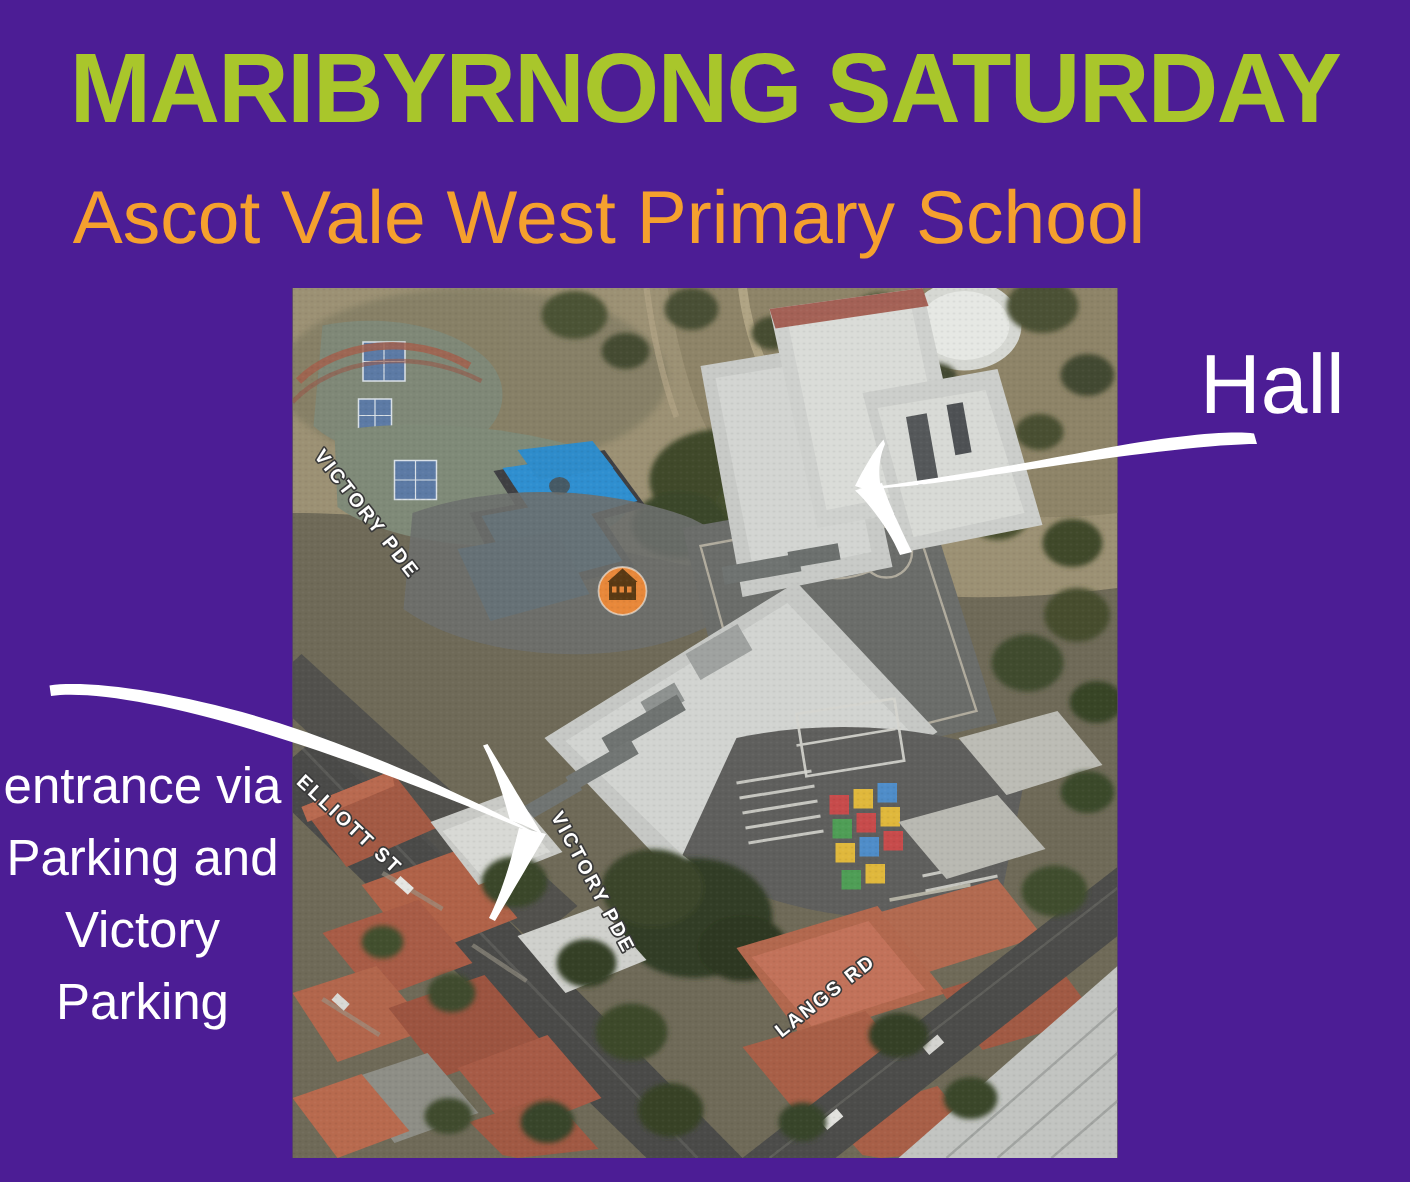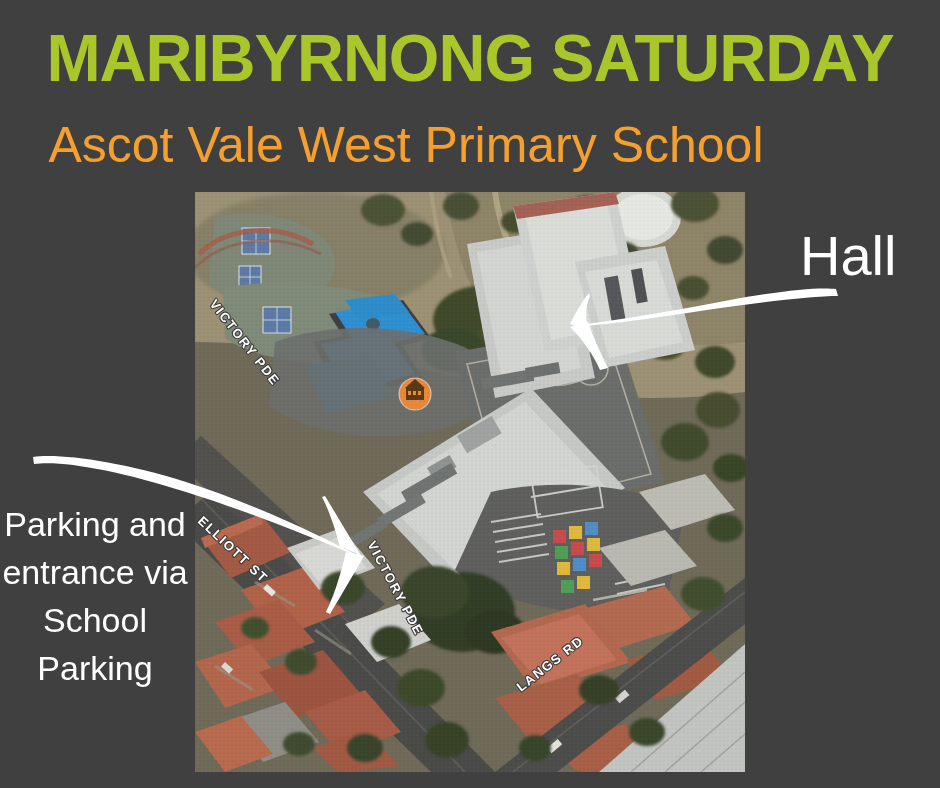--- a/index.html
+++ b/index.html
@@ -5,21 +5,21 @@
 <style>
   html, body {
     margin: 0;
     padding: 0;
     background: #ffffff;
   }
   #poster {
     position: relative;
     width: 940px;
     height: 788px;
-    background: #404040;
+    background: #4c1d95;
     overflow: hidden;
     font-family: "Liberation Sans", sans-serif;
   }
 
   
   #title {
     position: absolute;
     left: 0;
     top: 22px;
     width: 940px;
@@ -373,23 +373,23 @@
       <text class="road-label" transform="translate(14,112) rotate(52)">VICTORY PDE</text>
       <text class="road-label" transform="translate(2,330) rotate(43)">ELLIOTT ST</text>
       <text class="road-label" transform="translate(172,352) rotate(62)">VICTORY PDE</text>
       <text class="road-label" transform="translate(326,500) rotate(-38)">LANGS RD</text>
     </svg>
   </div>
 
   <div id="hall-label">Hall</div>
 
   <div id="parking-label">
+    <div>entrance via</div>
     <div>Parking and</div>
-    <div>entrance via</div>
-    <div>School</div>
+    <div>Victory</div>
     <div>Parking</div>
   </div>
 
   <svg id="arrows" viewBox="0 0 940 788" xmlns="http://www.w3.org/2000/svg">
 
     <g>
       <path d="M836,289 C820,287 784,290 730,300 C678,310 620,320 572,326 C600,326 640,320 700,311 C760,302 812,296 838,296 Z" fill="#ffffff"></path>
       <path d="M589,293 C583,300 576,312 570,324 C577,326 584,329 590,333 C586,324 584,310 590,296 Z" fill="#ffffff"></path>
       <path d="M600,370 C594,356 582,338 570,327 C576,325 582,323 588,322 C592,334 600,352 608,368 Z" fill="#ffffff"></path>
     </g>

